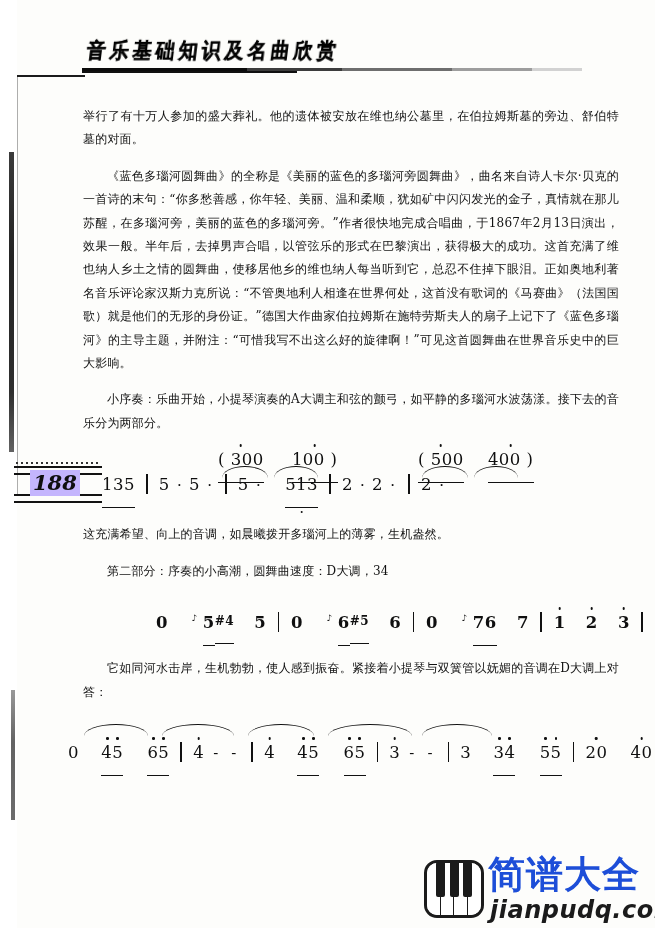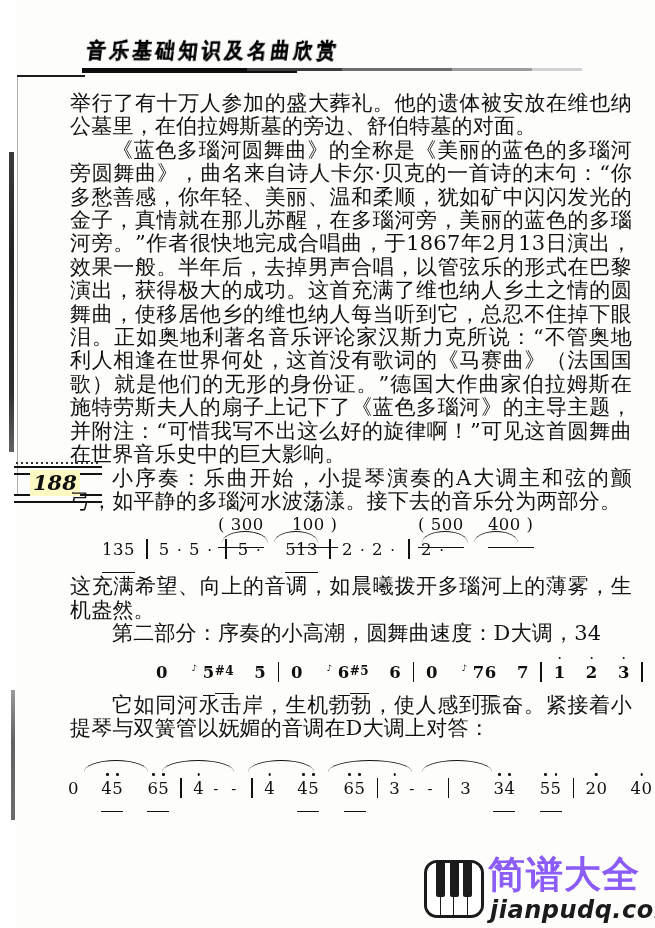--- a/index.html
+++ b/index.html
@@ -55,22 +55,22 @@
   }
   #header-rule2{
     position:absolute;left:-3px;top:31px;width:215px;height:2px;
     background:#101010;
   }
   
   #content{
     position:absolute;left:70px;top:92px;width:562px;
   }
   p.para{
-    margin:0;
-    font-size:21px;
+    margin:13px;
+    font-size:12px;
     line-height:23.4px;
     text-align:justify;
     text-justify:inter-ideograph;
     letter-spacing:.2px;
     font-family:"DejaVu Serif","Liberation Serif",serif;
     color:#121212;
     filter:blur(.1px);
   }
   p.indent{text-indent:2em;}
   
@@ -82,21 +82,21 @@
   }
   #folio .l1{top:4px;}
   #folio .l2{top:11px;}
   #folio .l3{top:32px;}
   #folio .l4{top:39px;}
   #folio-num{
     position:absolute;left:16px;top:8px;
     font-family:"DejaVu Serif",serif;
     font-style:italic;font-weight:bold;font-size:21px;
     color:#0f0f0f;
-    background:#fef9c3;
+    background:#c4b5fd;
     padding:0 3px;
     line-height:26px;
   }
   #folio-dots{
     position:absolute;left:2px;top:0px;width:84px;height:2px;
     background:repeating-linear-gradient(90deg,#333 0 2px,transparent 2px 5px);
   }
   
   .staff{
     position:absolute;
@@ -173,21 +173,21 @@
     background:#fff;border-right:1.5px solid #1b1b1b;box-sizing:border-box;
   }
   #wm-piano .bkey{
     position:absolute;top:0;height:66%;width:17%;
     background:#1b1b1b;border-radius:0 0 2px 2px;
   }
   #wm-text{
     position:absolute;left:64px;top:-2px;
     font-family:Liberation Serif, serif;
     font-size:37px;font-weight:bold;
-    letter-spacing:1px;color:#8b5cf6;
+    letter-spacing:1px;color:#1d4ed8;
     line-height:42px;
   }
   #wm-url{
     position:absolute;left:66px;top:40px;
     font-family:"DejaVu Sans","Liberation Sans",sans-serif;
     font-style:italic;font-weight:bold;
     font-size:24px;letter-spacing:.5px;color:#1b1b1b;
   }
 </style>
 </head>

